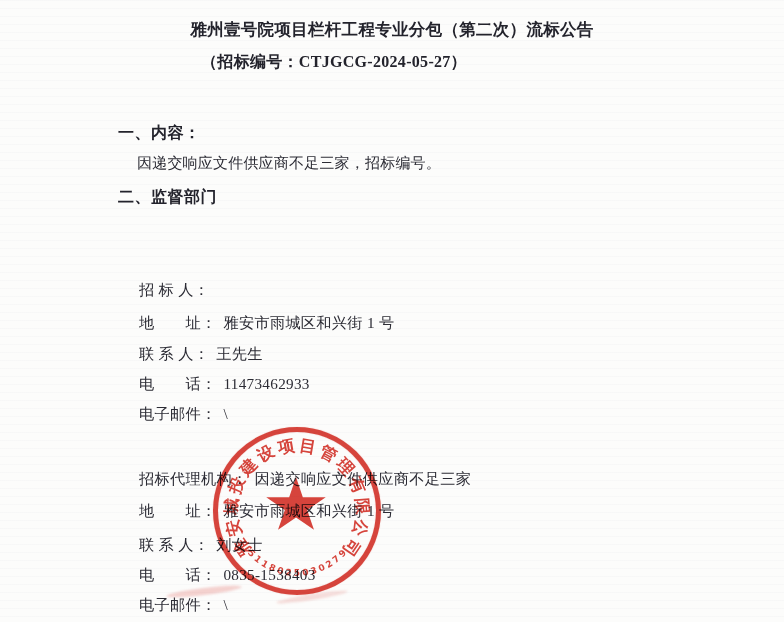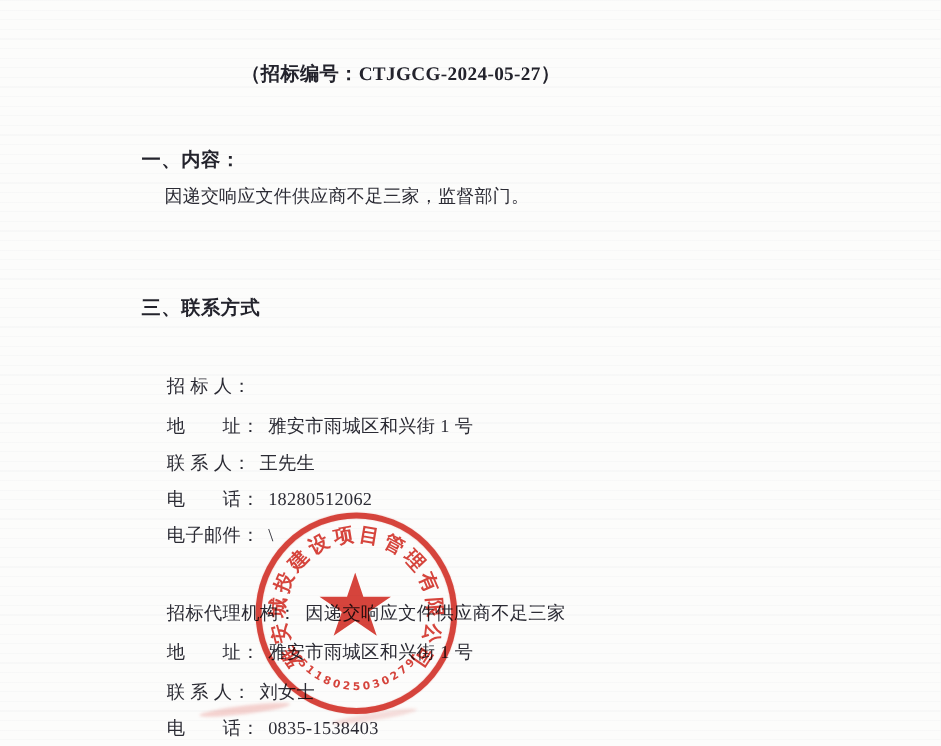--- a/index.html
+++ b/index.html
@@ -31,21 +31,21 @@
     left:118px;font-size:16px;font-weight:bold;color:#23232c;
     letter-spacing:.5px;margin:0;
   }
   .body-line{
     left:137px;font-size:15px;color:#2b2b34;letter-spacing:.2px;margin:0;
   }
   .row{
     left:139px;display:flex;align-items:baseline;
     font-size:15.2px;color:#2b2b34;letter-spacing:.3px;
   }
-  .row .lbl{white-space:pre;min-width:70px;margin-top:32px;}
+  .row .lbl{white-space:pre;min-width:70px;}
   .row .val{margin-left:7px;white-space:pre;}
   .row.wide .lbl{min-width:0;}
   
   .seal{
     position:absolute;left:213px;top:427px;width:168px;height:168px;
     mix-blend-mode:multiply;opacity:.93;pointer-events:none;
   }
   .seal-ring{
     position:absolute;left:0;top:0;width:158px;height:158px;
     border:5px solid;border-radius:50%;
@@ -74,42 +74,43 @@
     position:absolute;border-radius:50%;filter:blur(1.2px);pointer-events:none;
   }
   .smudge.s1{left:166px;top:588px;width:76px;height:7px;transform:rotate(-7deg);background:rgba(214,55,46,.22);}
   .smudge.s2{left:276px;top:594px;width:72px;height:6px;transform:rotate(-9deg);background:rgba(214,55,46,.16);}
 </style>
 </head>
 <body>
 
 <div class="page">
 
+  <h1 class="abs title">雅州壹号院项目栏杆工程专业分包（第二次）流标公告</h1>
   <h2 class="abs subtitle">（招标编号：CTJGCG-2024-05-27）</h2>
 
   <h3 class="abs sec-heading" style="top:123px">一、内容：</h3>
-  <p class="abs body-line" style="top:154px">因递交响应文件供应商不足三家，监督部门。</p>
+  <p class="abs body-line" style="top:154px">因递交响应文件供应商不足三家，招标编号。</p>
 
+  <h3 class="abs sec-heading" style="top:187px">二、监督部门</h3>
 
-  <h3 class="abs sec-heading" style="top:247px">三、联系方式</h3>
 
   <div class="abs row" style="top:280px">
     <span class="lbl">招 标 人：</span>
   </div>
   <div class="abs row" style="top:313px">
     <span class="lbl">地　　址：</span>
     <span class="val">雅安市雨城区和兴街 1 号</span>
   </div>
   <div class="abs row" style="top:344px">
     <span class="lbl">联 系 人：</span>
     <span class="val">王先生</span>
   </div>
   <div class="abs row" style="top:374px">
     <span class="lbl">电　　话：</span>
-    <span class="val">18280512062</span>
+    <span class="val">11473462933</span>
   </div>
   <div class="abs row" style="top:404px">
     <span class="lbl">电子邮件：</span>
     <span class="val">\</span>
   </div>
 
   <div class="abs row wide" style="top:469px">
     <span class="lbl">招标代理机构：</span>
     <span class="val">因递交响应文件供应商不足三家</span>
   </div>

